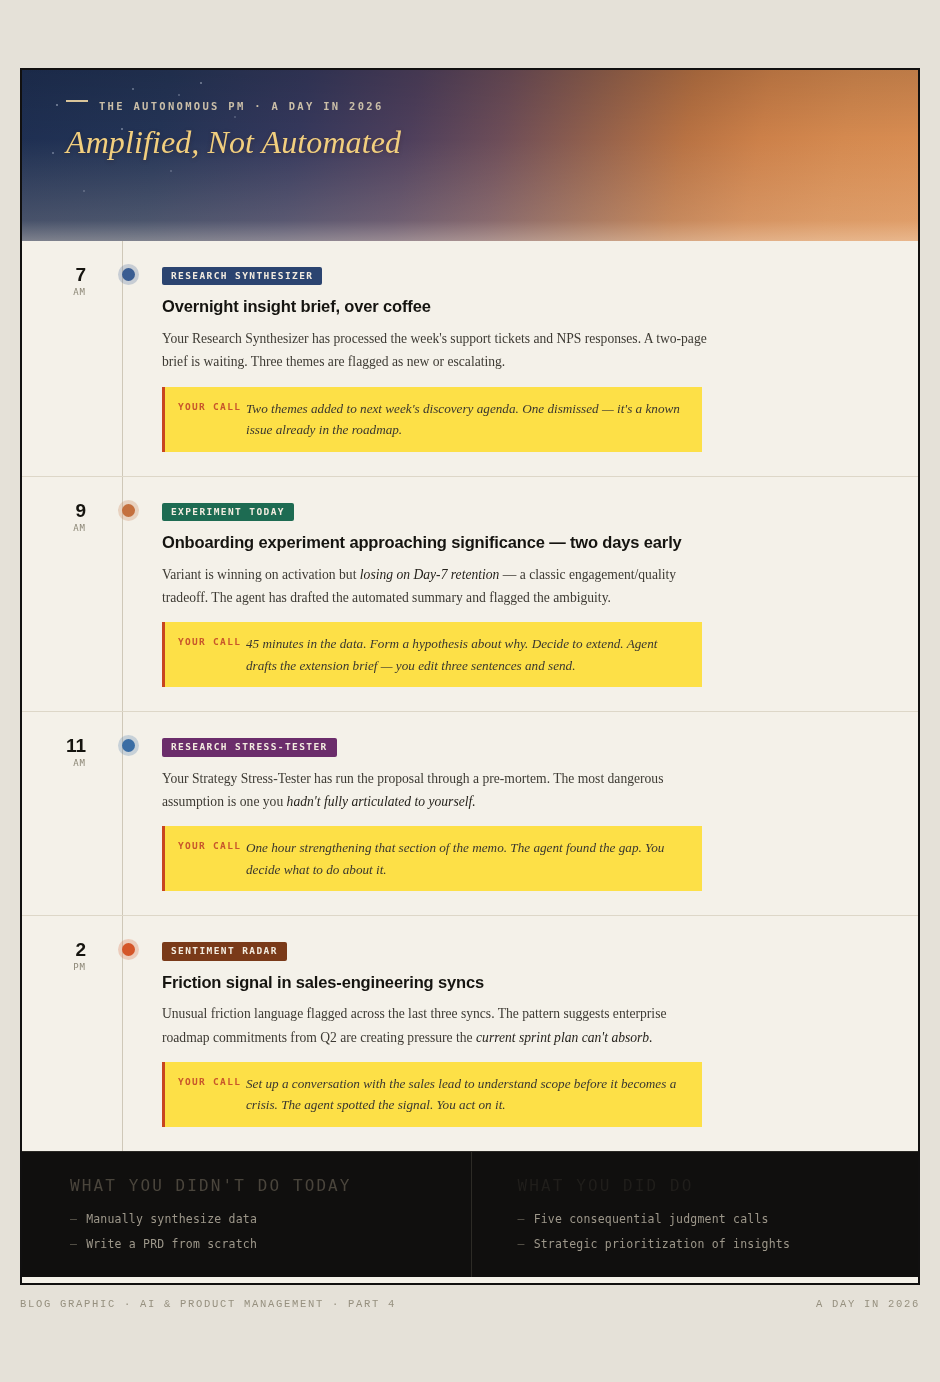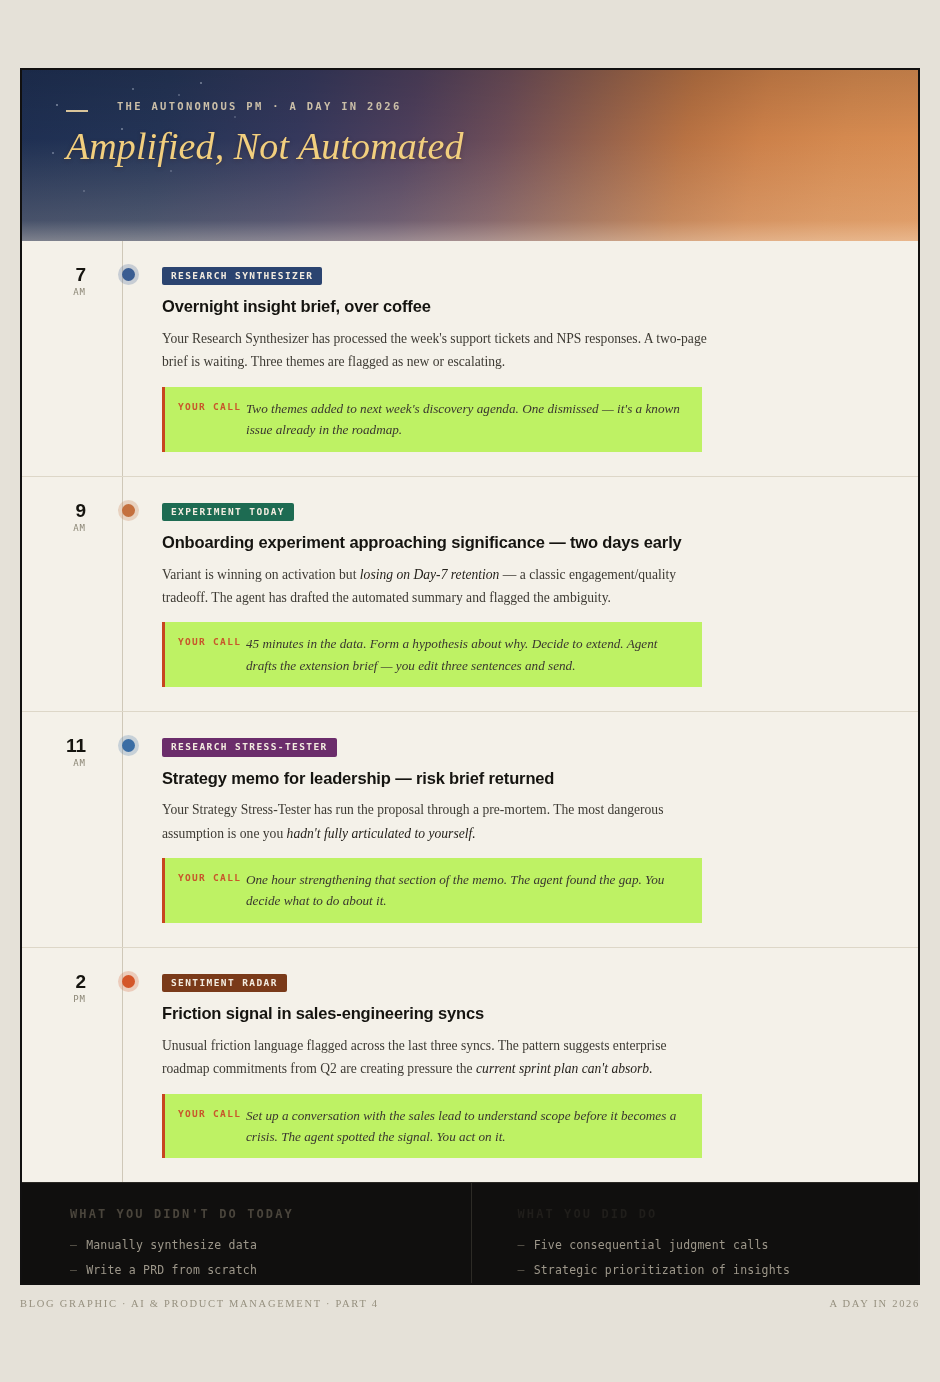--- a/index.html
+++ b/index.html
@@ -61,22 +61,22 @@
     padding: 30px 0 0 44px;
   }
   .star {
     position: absolute;
     background: #cfd7e6;
     border-radius: 50%;
     z-index: 2;
   }
   .eyebrow {
     display: flex;
-    align-items: flex-end;
-    gap: 29px;
+    align-items: flex-start;
+    gap: 11px;
     margin-bottom: 12px;
   }
   .eyebrow-dash {
     display: block;
     width: 22px;
     height: 2px;
     background: #d9c49a;
   }
   .eyebrow-text {
     font-family: "DejaVu Sans Mono", monospace;
@@ -96,21 +96,21 @@
   }
   .bigtime .arrow {
     font-weight: 400;
     font-size: 27px;
     padding: 0 8px;
     color: #f2f0ea;
   }
   .subtitle {
     font-family: "Liberation Serif", serif;
     font-style: italic;
-    font-size: 38px;
+    font-size: 32px;
     color: #f2cf7e;
     letter-spacing: 0.1px;
     text-shadow: 0 1px 4px rgba(60,25,0,0.25);
   }
 
   
   .timeline {
     position: relative;
     background: #f4f1e9;
     padding-bottom: 0;
@@ -205,21 +205,21 @@
     font-size: 13.6px;
     line-height: 1.72;
     color: #3d3a33;
     max-width: 545px;
   }
   .entry-text em { font-style: italic; color: #26231d; }
 
   .yourcall {
     margin-top: 13px;
     display: flex;
-    background: #bef264;
+    background: #fde047;
     border-left: 3px solid #c8451f;
     padding: 11px 14px 11px 13px;
     max-width: 540px;
   }
   .yourcall-label {
     font-family: "DejaVu Sans Mono", monospace;
     font-size: 9.5px;
     font-weight: 700;
     letter-spacing: 1.3px;
     color: #c8562b;
@@ -243,23 +243,23 @@
   .foot-col {
     flex: 1;
     padding: 24px 0 26px 48px;
   }
   .foot-col.right {
     border-left: 1px solid #2d2b26;
     padding-left: 46px;
   }
   .foot-head {
     font-family: "DejaVu Sans Mono", monospace;
-    font-size: 12px;
+    font-size: 16px;
     letter-spacing: 2.1px;
-    font-weight: 700;
+    font-weight: 400;
     margin-bottom: 17px;
   }
   .foot-head.dim { color: #4a453c; }
   .foot-head.dimmer { color: #201e1b; }
   .foot-item {
     font-family: "DejaVu Sans Mono", monospace;
     font-size: 11.5px;
     color: #9d978a;
     letter-spacing: 0.2px;
     margin-bottom: 11px;
@@ -270,21 +270,21 @@
   .foot-dash { color: #5c574e; }
 
   
   .caption {
     position: absolute;
     left: 20px;
     top: 1298px;
     width: 900px;
     display: flex;
     justify-content: space-between;
-    font-family: Liberation Serif, serif;
+    font-family: Liberation Mono, monospace;
     font-size: 10.5px;
     letter-spacing: 1.7px;
     color: #96907f;
     text-align: center;
   }
 </style>
 </head>
 <body>
 
 <div class="page">
@@ -357,21 +357,20 @@
       <div class="entry">
         <div class="entry-time">
           <div class="time-hour">11</div>
           <div class="time-mer">AM</div>
         </div>
         <div class="entry-dotcol">
           <span class="dot" style="background:#3a6ea5;"></span>
         </div>
         <div class="entry-body">
           <span class="badge" style="background:#6b2d6b;">RESEARCH STRESS-TESTER</span>
-          <div class="entry-title">Strategy memo for leadership — risk brief returned</div>
           <div class="entry-text">
             <span>Your Strategy Stress-Tester has run the proposal through a pre-mortem. The most dangerous assumption is one you </span><em>hadn't fully articulated to yourself.</em><span></span>
           </div>
           <div class="yourcall">
             <span class="yourcall-label">YOUR CALL</span>
             <span class="yourcall-text">One hour strengthening that section of the memo. The agent found the gap. You decide what to do about it.</span>
           </div>
         </div>
       </div>
 

